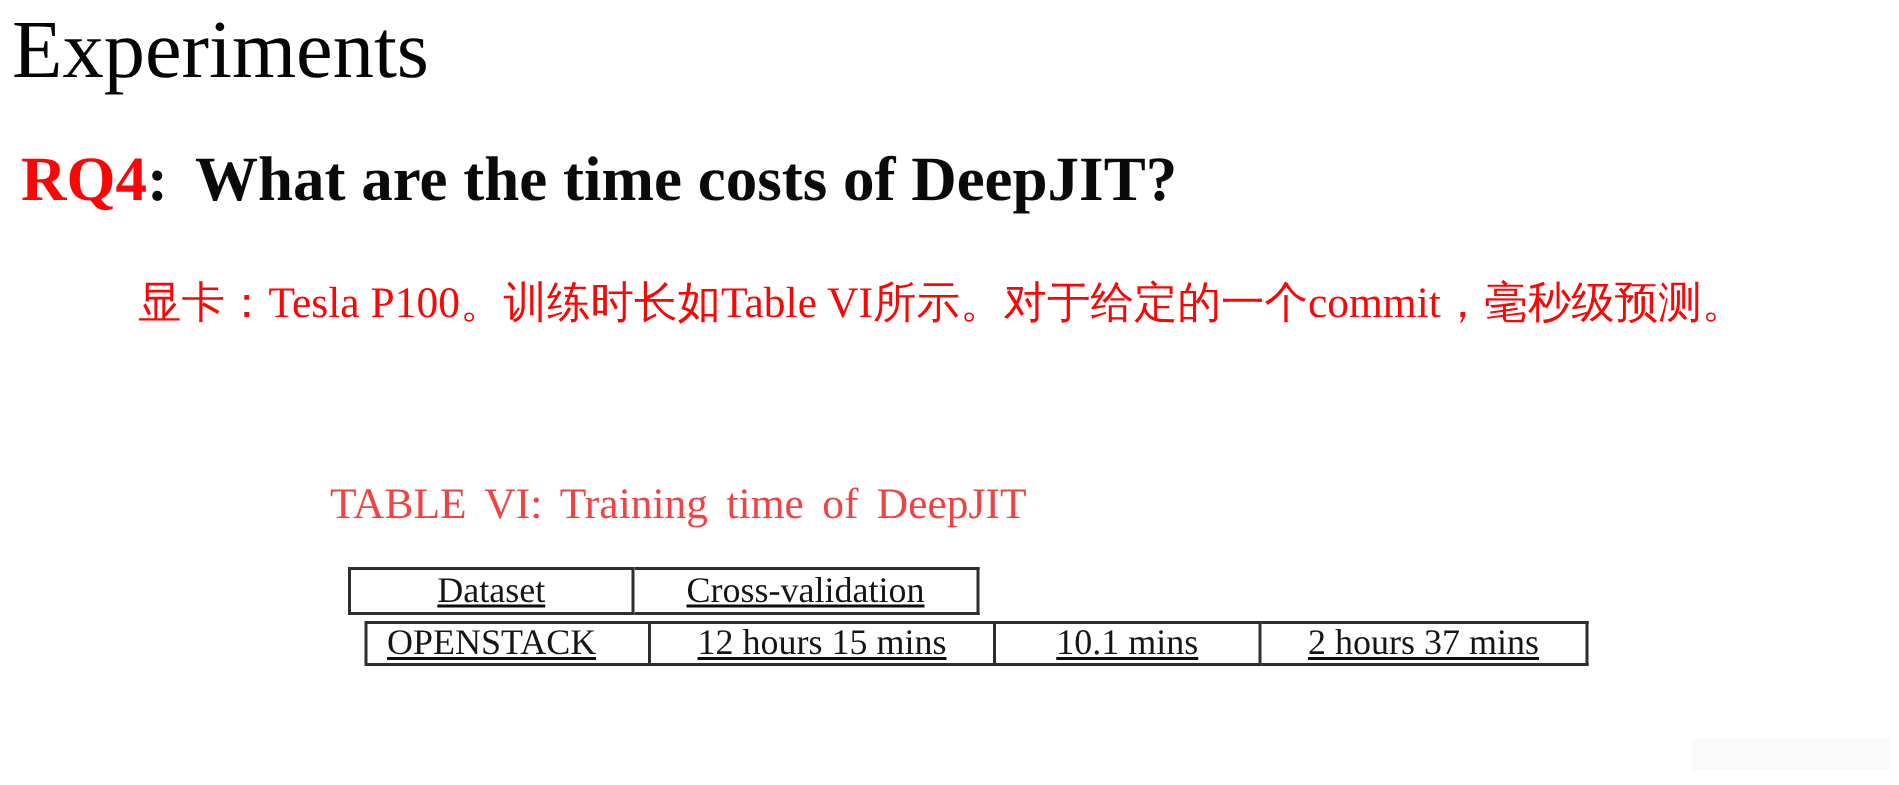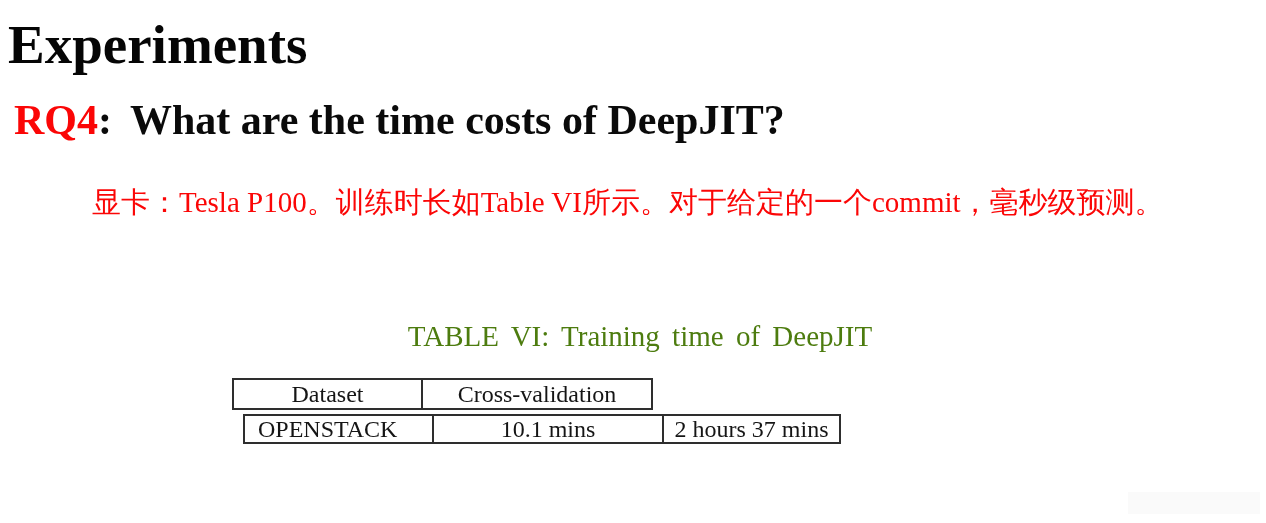--- a/index.html
+++ b/index.html
@@ -12,24 +12,24 @@
     width: 1266px;
     height: 523px;
     background: #ffffff;
     overflow: hidden;
     font-family: "Liberation Serif", "DejaVu Serif", serif;
     color: #0d0d0d;
   }
   .slide-title {
     position: absolute;
     left: 8px;
-    top: 12px;
+    top: 0px;
     margin: 0;
     font-size: 55px;
-    font-weight: bold;
+    font-weight: normal;
     line-height: 1.2;
     color: #050505;
     letter-spacing: 0px;
   }
   .rq-line {
     position: absolute;
     left: 14px;
     top: 79px;
     font-size: 42px;
     font-weight: bold;
@@ -44,33 +44,33 @@
     position: absolute;
     left: 92px;
     top: 183px;
     font-size: 29px;
     line-height: 1.35;
     color: #fb0606;
     white-space: nowrap;
   }
   .table-caption {
     position: absolute;
-    left: 232px;
+    left: 220px;
     top: 320px;
     width: 816px;
-    text-align: center;
     font-size: 29px;
-    color: #4d7c0f;
+    color: #ef4444;
     word-spacing: 5px;
   }
   .tt-table {
     position: absolute;
     left: 232px;
     top: 378px;
     width: 816px;
+    text-decoration: underline;
   }
   .trow {
     display: grid;
     grid-template-columns: 191px 230px 177px 218px;
     margin-bottom: 4px;
   }
   .trow:last-child { margin-bottom: 0; padding-left: 11px; }
   .tcell {
     box-sizing: border-box;
     border-top: 2px solid #2e2e2e;
@@ -117,20 +117,21 @@
 
   <div class="tt-table">
     <div class="trow thead">
       <div class="tcell col-dataset">Dataset</div>
       <div class="tcell">Cross-validation</div>
     </div>
 
 
     <div class="trow tbody">
       <div class="tcell col-dataset">OPENSTACK</div>
+      <div class="tcell">12 hours 15 mins</div>
       <div class="tcell">10.1 mins</div>
       <div class="tcell">2 hours 37 mins</div>
     </div>
   </div>
 
   <div class="watermark"></div>
 
 </div>
 
 </body></html>

